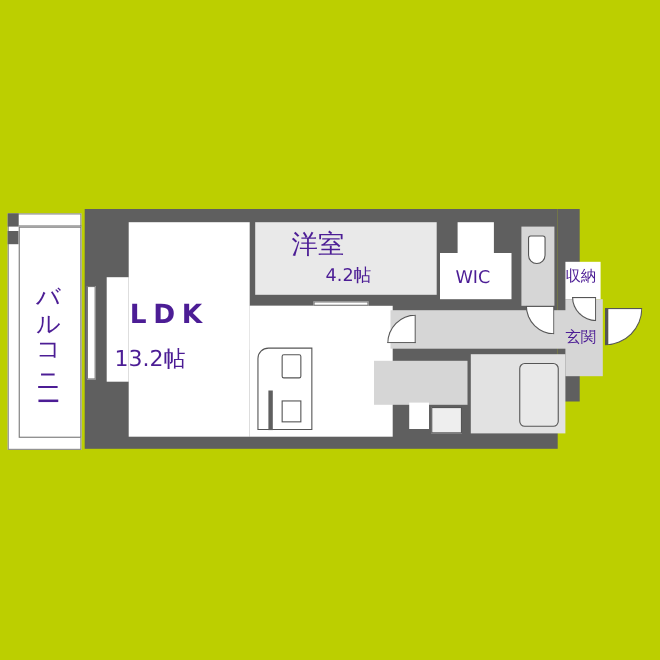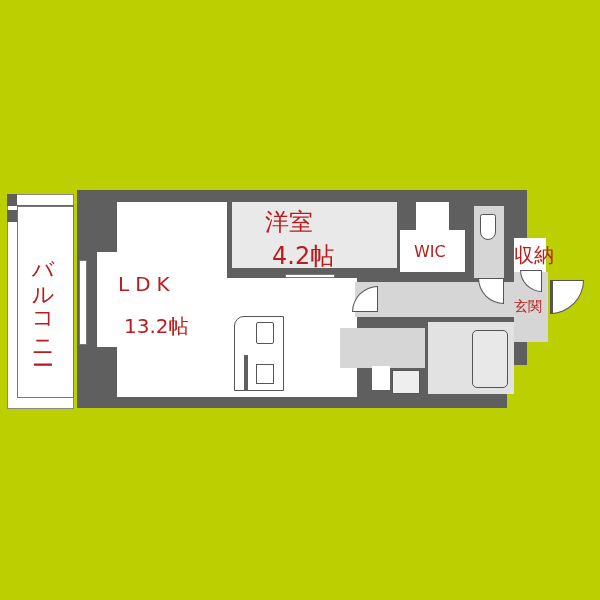--- a/index.html
+++ b/index.html
@@ -3,21 +3,21 @@
 <meta charset="utf-8">
 <style>
   html, body { margin:0; padding:0; }
   body { width:600px; height:600px; background:#bccf00; position:relative; overflow:hidden;
          font-family:"DejaVu Sans", "Liberation Sans", sans-serif; }
   .abs { position:absolute; box-sizing:border-box; }
   .wall { background:#5f5f5f; }
   .room { background:#ffffff; }
   .gray { background:#d6d6d6; }
   .line { border:1px solid #555; }
-  .lbl { color:#b91c1c; white-space:nowrap; }
+  .lbl { color:#4c1d95; white-space:nowrap; }
   .vtext { writing-mode:vertical-rl; text-orientation:upright; letter-spacing:2px; }
 </style>
 </head>
 <body>
 
 <div class="abs" style="left:7px;top:194px;width:67px;height:215px;background:#fff;border:1px solid #888;"></div>
 <div class="abs wall" style="left:7px;top:194px;width:10px;height:12px;"></div>
 <div class="abs wall" style="left:7px;top:210px;width:10px;height:12px;"></div>
 <div class="abs" style="left:17px;top:205px;width:57px;height:1px;background:#666;"></div>
 <div class="abs" style="left:17px;top:206px;width:57px;height:192px;border:1px solid #777;background:#fff;"></div>
@@ -25,46 +25,46 @@
 
 <div class="abs wall" style="left:77px;top:190px;width:430px;height:218px;"></div>
 <div class="abs wall" style="left:507px;top:190px;width:20px;height:175px;"></div>
 
 <div class="abs room" style="left:117px;top:202px;width:110px;height:195px;"></div>
 <div class="abs room" style="left:97px;top:252px;width:20px;height:95px;"></div>
 <div class="abs room" style="left:227px;top:278px;width:130px;height:119px;"></div>
 <div class="abs room" style="left:227px;top:278px;width:80px;height:40px;"></div>
 
 <div class="abs" style="left:79px;top:260px;width:8px;height:85px;background:#fff;border:1px solid #777;"></div>
-<div class="abs lbl" style="left:118px;top:272px;font-size:20px;letter-spacing:6px;">LDK</div>
-<div class="abs lbl" style="left:124px;top:313px;font-size:20px;">13.2帖</div>
+<div class="abs lbl" style="left:118px;top:272px;font-size:24px;letter-spacing:6px;font-weight:bold;">LDK</div>
+<div class="abs lbl" style="left:104px;top:313px;font-size:20px;">13.2帖</div>
 
 <div class="abs" style="left:234px;top:316px;width:50px;height:75px;background:#fff;border:1px solid #555;border-top-left-radius:10px;"></div>
 <div class="abs line" style="left:256px;top:322px;width:18px;height:22px;border-radius:2px;"></div>
 <div class="abs wall" style="left:244px;top:355px;width:4px;height:36px;"></div>
 <div class="abs line" style="left:256px;top:364px;width:18px;height:20px;"></div>
 
 <div class="abs room gray" style="left:232px;top:202px;width:165px;height:66px;background:#e9e9e9;"></div>
 <div class="abs lbl" style="left:265px;top:206px;font-size:24px;">洋室</div>
-<div class="abs lbl" style="left:272px;top:240px;font-size:24px;">4.2帖</div>
+<div class="abs lbl" style="left:296px;top:240px;font-size:16px;">4.2帖</div>
 <div class="abs" style="left:285px;top:274px;width:50px;height:4px;background:#fff;border:1px solid #777;"></div>
 
 <div class="abs room" style="left:400px;top:230px;width:65px;height:42px;"></div>
 <div class="abs room" style="left:416px;top:202px;width:33px;height:30px;"></div>
 <div class="abs lbl" style="left:414px;top:242px;font-size:16px;font-weight:normal;">WIC</div>
 
 <div class="abs gray" style="left:355px;top:282px;width:160px;height:35px;"></div>
 <div class="abs" style="left:352px;top:286px;width:26px;height:26px;border:1px solid #555;border-radius:26px 0 0 0;background:#fff;"></div>
 
 <div class="abs gray" style="left:474px;top:206px;width:30px;height:72px;"></div>
 <div class="abs" style="left:480px;top:214px;width:16px;height:26px;border:1px solid #555;border-radius:3px 3px 10px 10px;background:#fff;"></div>
 <div class="abs" style="left:478px;top:278px;width:26px;height:26px;border:1px solid #555;border-radius:0 0 0 26px;background:#fff;"></div>
 
 <div class="abs room" style="left:514px;top:238px;width:32px;height:34px;"></div>
-<div class="abs lbl" style="left:514px;top:242px;font-size:20px;">収納</div>
+<div class="abs lbl" style="left:514px;top:242px;font-size:14px;">収納</div>
 
 <div class="abs gray" style="left:514px;top:272px;width:34px;height:70px;"></div>
 <div class="abs lbl" style="left:514px;top:298px;font-size:14px;font-family:Liberation Mono, monospace;">玄関</div>
 <div class="abs" style="left:550px;top:280px;width:34px;height:34px;border:1px solid #555;border-radius:0 0 34px 0;background:#fff;border-left:3px solid #555;"></div>
 <div class="abs" style="left:520px;top:270px;width:22px;height:22px;border:1px solid #555;border-radius:0 0 0 22px;background:#fff;"></div>
 
 <div class="abs gray" style="left:340px;top:328px;width:85px;height:40px;"></div>
 <div class="abs room" style="left:372px;top:366px;width:18px;height:24px;"></div>
 <div class="abs line" style="left:392px;top:370px;width:28px;height:24px;background:#eee;"></div>
 <div class="abs" style="left:428px;top:330px;width:26px;height:26px;border:1px solid #555;border-radius:0 0 26px 0;background:#fff;"></div>

